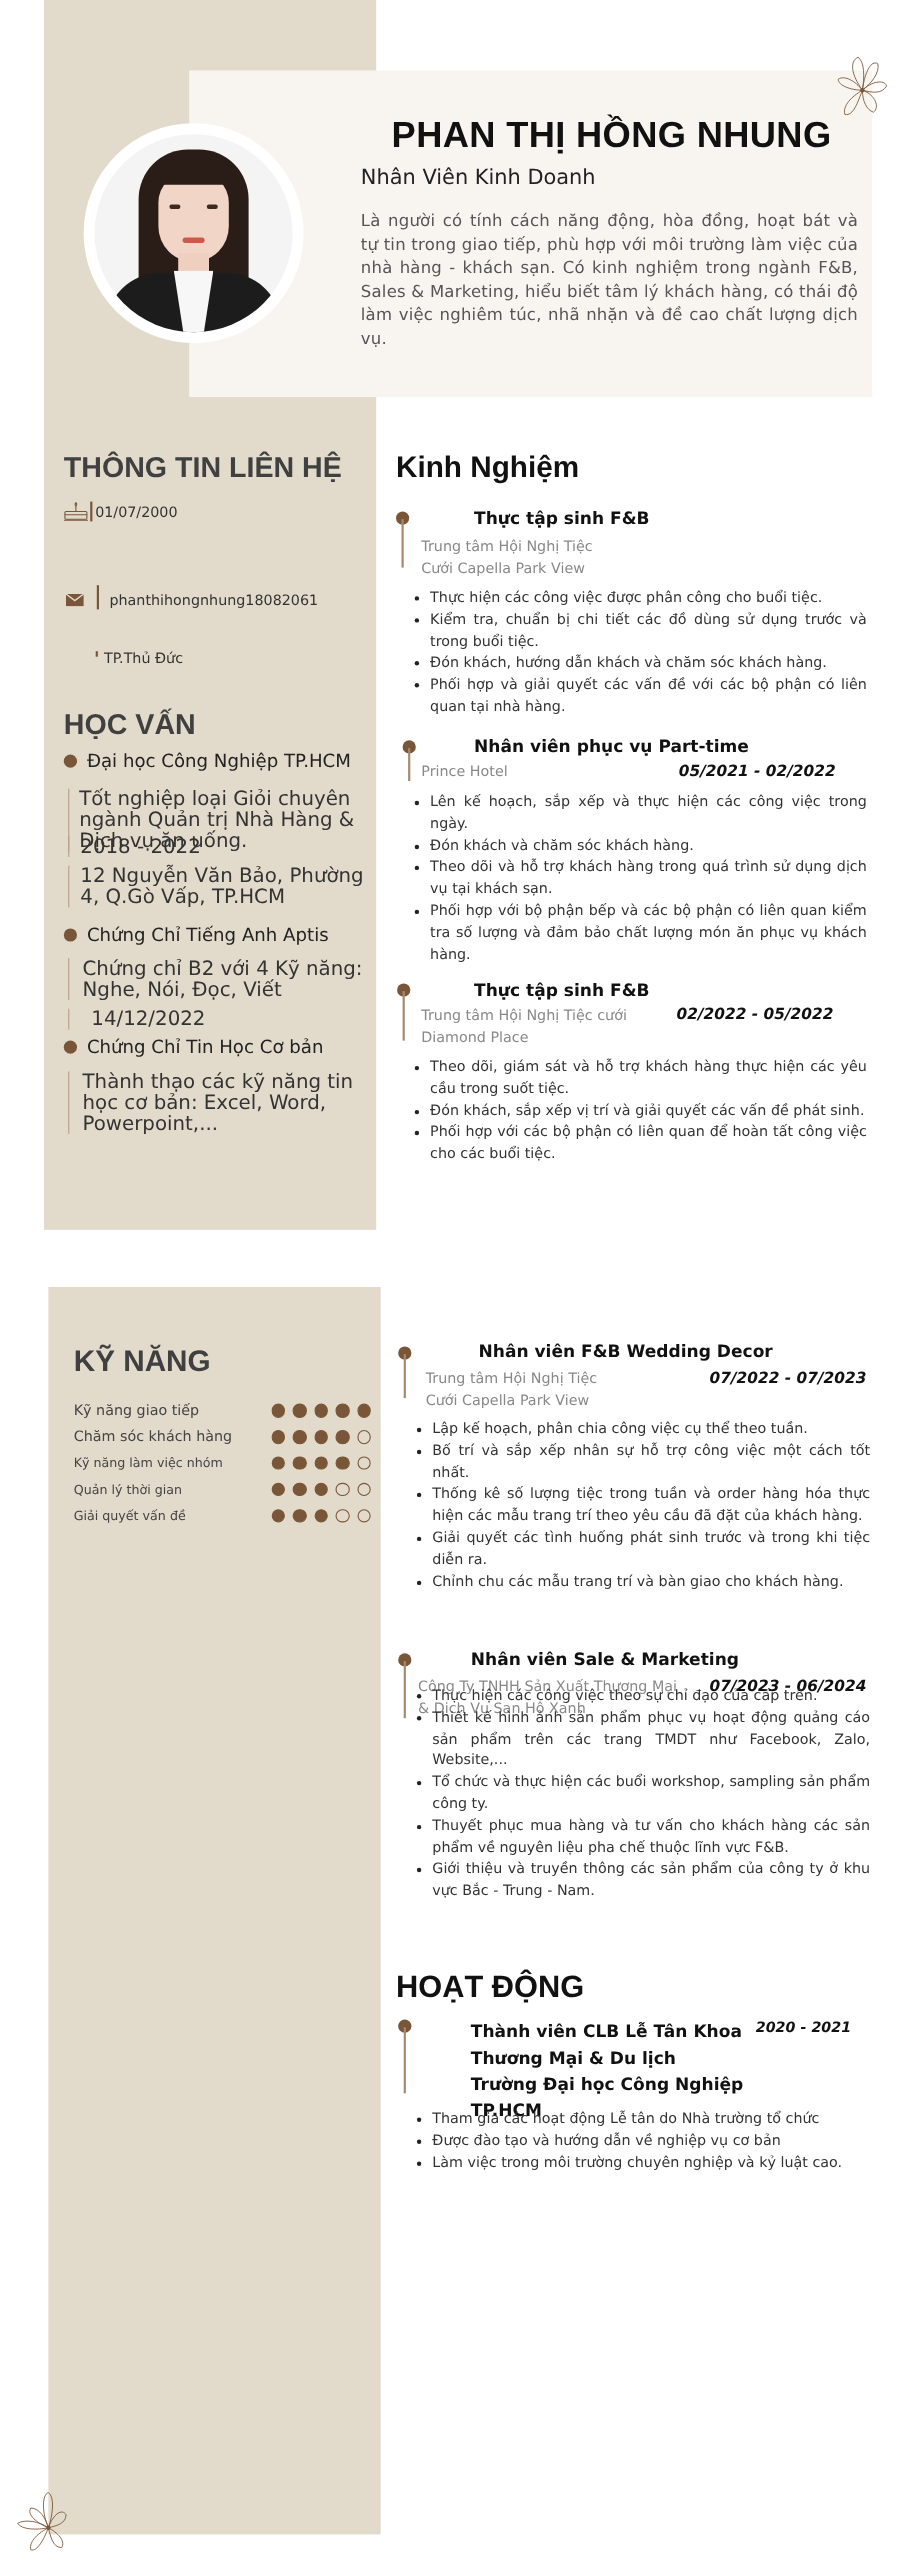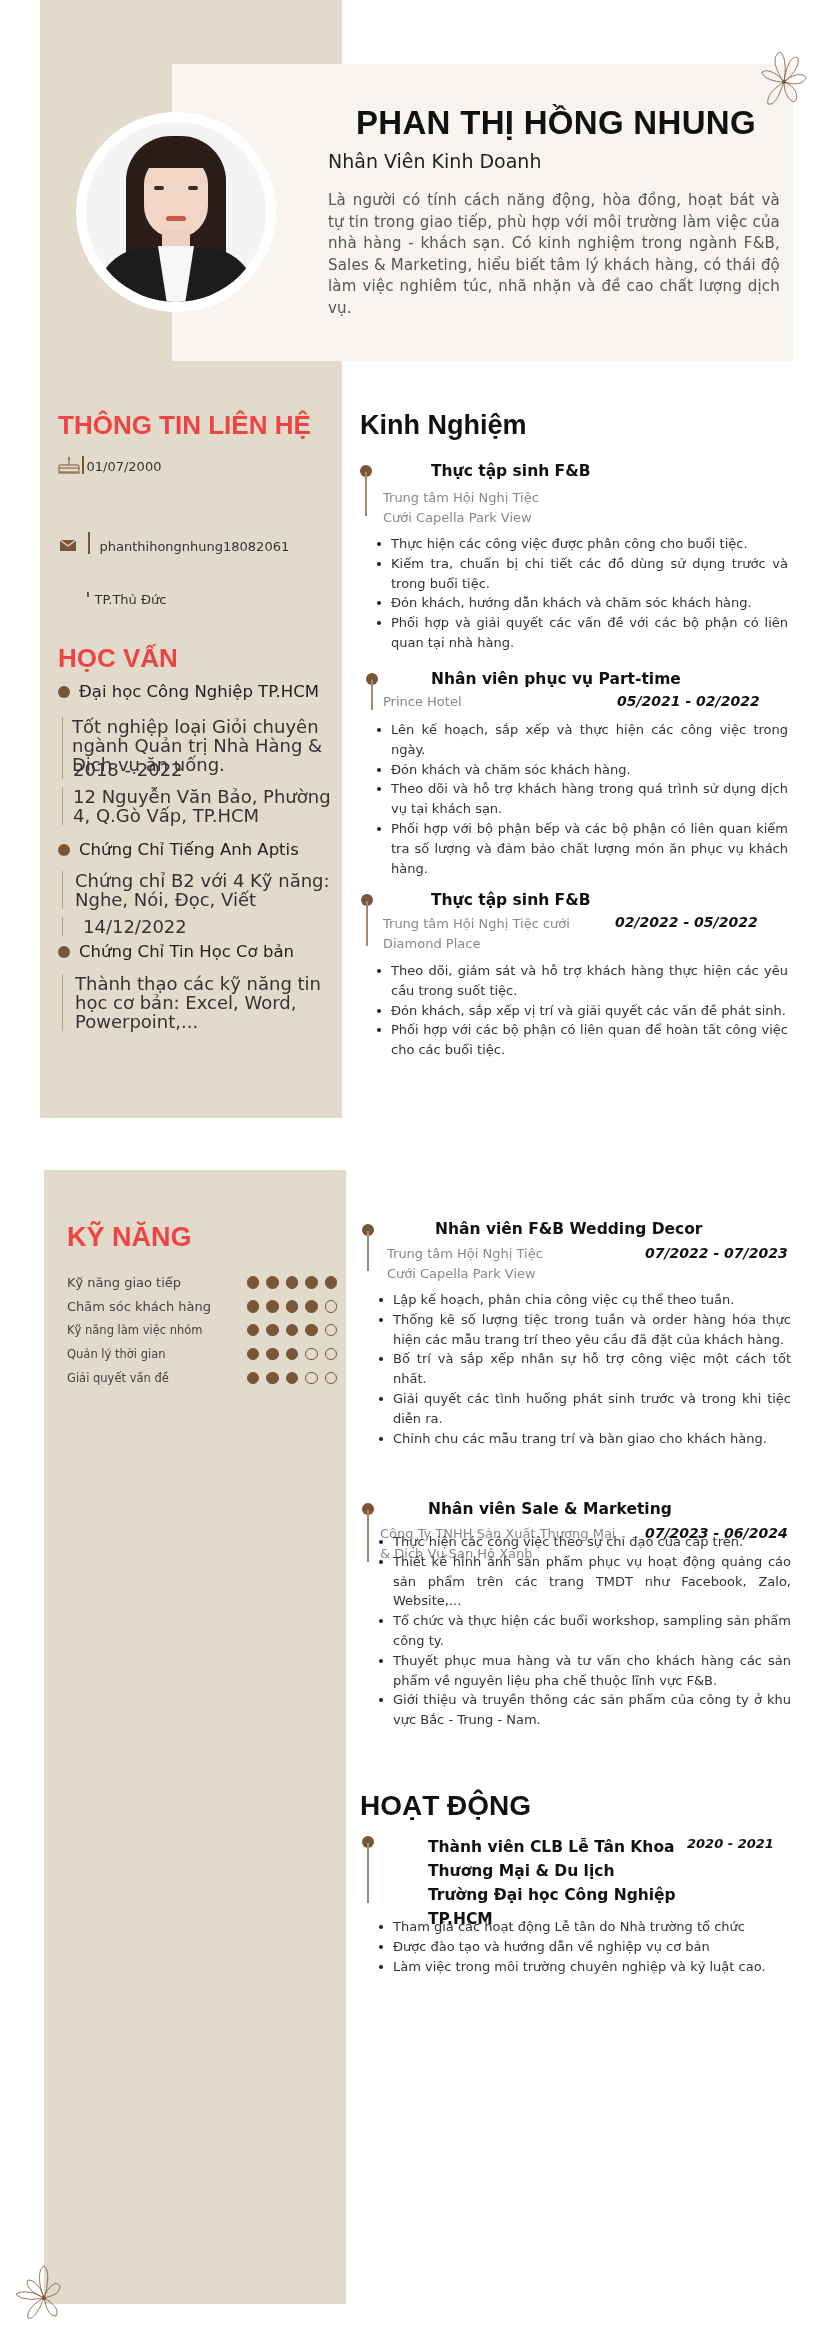--- a/index.html
+++ b/index.html
@@ -21,21 +21,21 @@
   #photo .neck { position: absolute; left: 76px; top: 108px; width: 28px; height: 24px; background: #efcfbf; }
   #photo .jacket { position: absolute; left: 10px; top: 126px; width: 160px; height: 80px; background: #1c1c1c; border-radius: 50px 50px 0 0; }
   #photo .shirt { position: absolute; left: 72px; top: 124px; width: 36px; height: 70px; background: #f7f7f7; clip-path: polygon(0 0, 100% 0, 70% 100%, 30% 100%); }
 
   #name { position: absolute; left: 328px; top: 104px; font-family: "Liberation Sans", sans-serif; font-weight: bold; font-size: 33px; letter-spacing: 0.3px; color: #111; margin-left: 28px; }
   #job-title { position: absolute; left: 328px; top: 150px; font-family: "DejaVu Sans", sans-serif; font-size: 19px; color: #222; font-weight: normal; }
   #summary { position: absolute; left: 328px; top: 190px; width: 452px; font-size: 15px; line-height: 21.5px; color: #555; text-align: justify; letter-spacing: 0.2px; }
 
   .flower { position: absolute; }
 
-  .sec-title-left { position: absolute; font-family: "Liberation Sans", sans-serif; font-weight: bold; font-size: 26px; color: #ef4444; }
+  .sec-title-left { position: absolute; font-family: "Liberation Sans", sans-serif; font-weight: bold; font-size: 26px; color: #404040; }
   .sec-title-right { position: absolute; font-family: "Liberation Sans", sans-serif; font-weight: bold; font-size: 27px; color: #111; }
 
   .contact-row { position: absolute; display: flex; align-items: flex-end; font-size: 13px; color: #333; }
   .contact-icon { width: 22px; height: 18px; display: inline-block; }
   .vbar { display: inline-block; width: 1.5px; background: #7A5638; }
 
   .edu-head { position: absolute; left: 58px; display: flex; align-items: center; font-size: 16.5px; color: #222; }
   .dot { display: inline-block; width: 12px; height: 12px; border-radius: 50%; background: #7A5638; margin-right: 9px; flex: none; }
   .edu-detail { position: absolute; left: 62px; border-left: 1.5px solid #b8a089; padding-left: 9px; font-size: 18px; color: #333; line-height: 19px; }
 
@@ -245,22 +245,22 @@
   <li>Phối hợp với các bộ phận có liên quan để hoàn tất công việc cho các buổi tiệc.</li>
 </ul>
 
 <div class="exp-dot" style="left:362px;top:1224px"></div>
 <div class="exp-line" style="left:367px;top:1231px;height:40px"></div>
 <div class="exp-title" style="left:387px;top:1220px">Nhân viên F&amp;B Wedding Decor</div>
 <div class="exp-company" style="left:387px;top:1244px;width:175px">Trung tâm Hội Nghị Tiệc Cưới Capella Park View</div>
 <div class="exp-date" style="left:645px;top:1245px">07/2022 - 07/2023</div>
 <ul class="bullets" style="left:377px;top:1290px;width:414px">
   <li>Lập kế hoạch, phân chia công việc cụ thể theo tuần.</li>
+  <li>Bố trí và sắp xếp nhân sự hỗ trợ công việc một cách tốt nhất.</li>
   <li>Thống kê số lượng tiệc trong tuần và order hàng hóa thực hiện các mẫu trang trí theo yêu cầu đã đặt của khách hàng.</li>
-  <li>Bố trí và sắp xếp nhân sự hỗ trợ công việc một cách tốt nhất.</li>
   <li>Giải quyết các tình huống phát sinh trước và trong khi tiệc diễn ra.</li>
   <li>Chỉnh chu các mẫu trang trí và bàn giao cho khách hàng.</li>
 </ul>
 
 <div class="exp-dot" style="left:362px;top:1503px"></div>
 <div class="exp-line" style="left:367px;top:1510px;height:52px"></div>
 <div class="exp-title" style="left:380px;top:1500px">Nhân viên Sale &amp; Marketing</div>
 <div class="exp-company" style="left:380px;top:1524px;width:240px">Công Ty TNHH Sản Xuất Thương Mại &amp; Dịch Vụ San Hô Xanh</div>
 <div class="exp-date" style="left:645px;top:1525px">07/2023 - 06/2024</div>
 <ul class="bullets" style="left:377px;top:1532px;width:414px">

